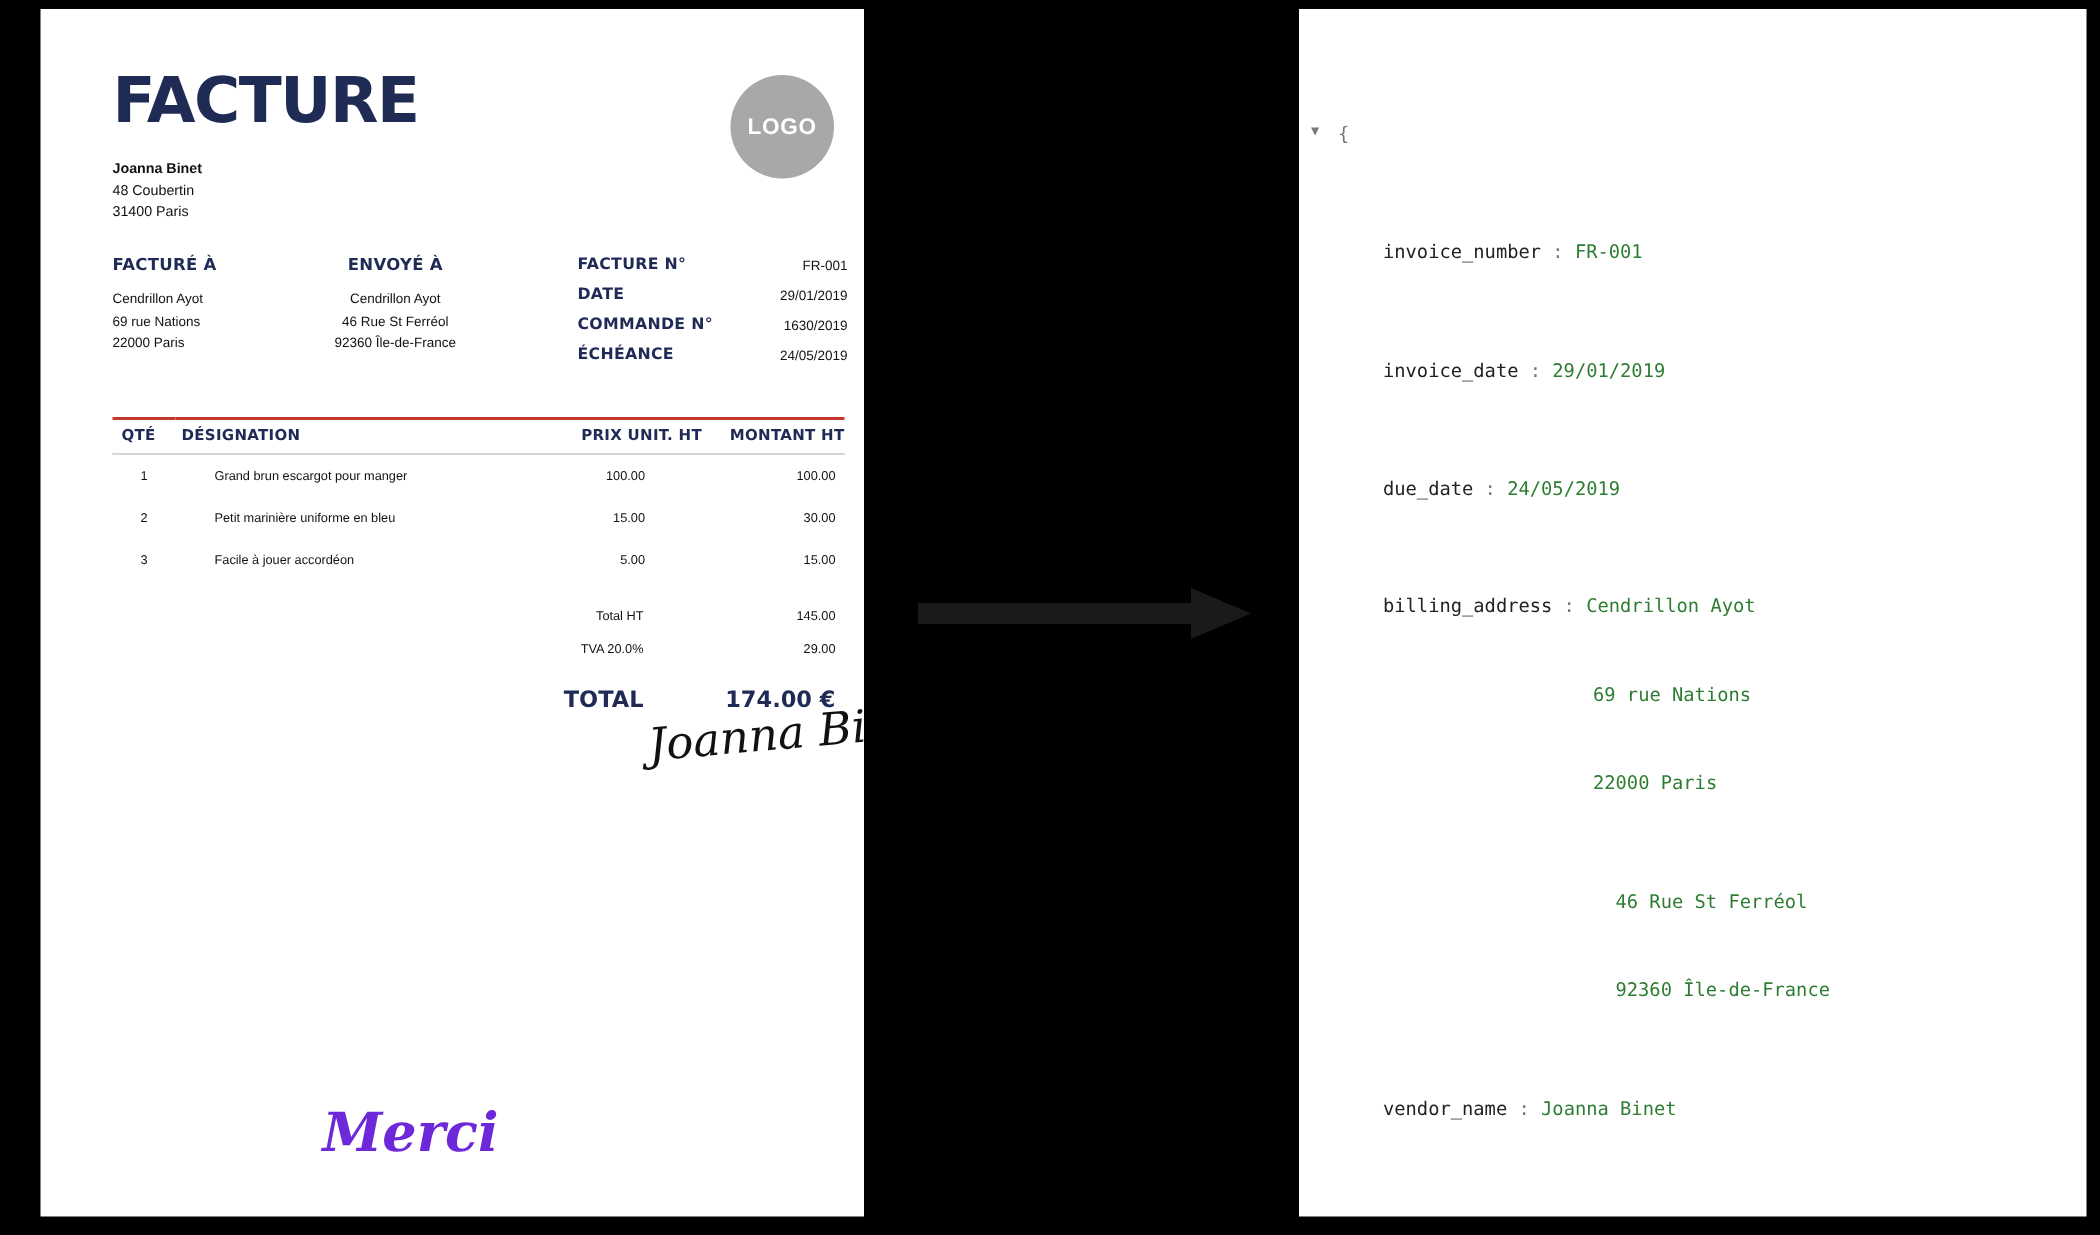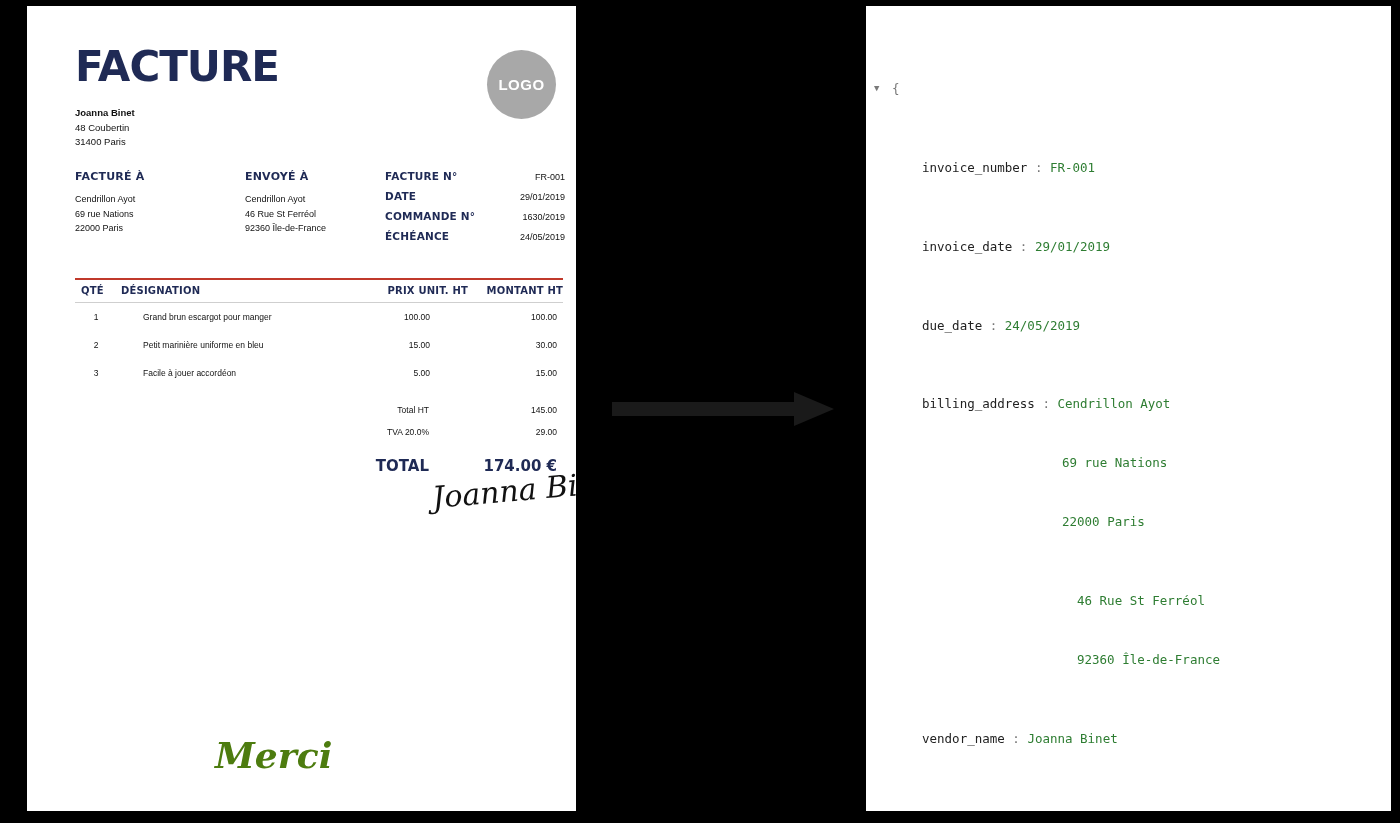--- a/index.html
+++ b/index.html
@@ -63,21 +63,21 @@
   }
   .vendor-block .vname { font-weight: bold; font-size: 9.5px; }
 
   .addr-row {
     position: relative;
     margin: 20px 0 0 24px;
     height: 86px;
   }
   .addr-col { position: absolute; top: 0; }
   .addr-col.c1 { left: 0; }
-  .addr-col.c2 { left: 170px; }
+  .addr-col.c2 { left: 148px; text-align: center; }
   .addr-head {
     font-family: "DejaVu Sans", sans-serif;
     font-weight: bold;
     font-size: 11px;
     color: #1f2a55;
     letter-spacing: 0.2px;
     margin-bottom: 9px;
   }
   .addr-line { font-size: 9px; color: #111; line-height: 1.62; }
 
@@ -189,21 +189,21 @@
   .terms-note { font-size: 8.5px; color: #111; margin-bottom: 22px; }
   .bank-line { font-size: 8.5px; color: #111; line-height: 1.55; }
 
   .merci {
     position: absolute;
     left: 188px; top: 728px;
     font-family: "DejaVu Serif", serif;
     font-style: italic;
     font-weight: bold;
     font-size: 36px;
-    color: #4d7c0f;
+    color: #6d28d9;
   }
 
   
   .arrow {
     position: absolute;
     left: 612px; top: 392px;
     width: 222px; height: 34px;
   }
 
   

